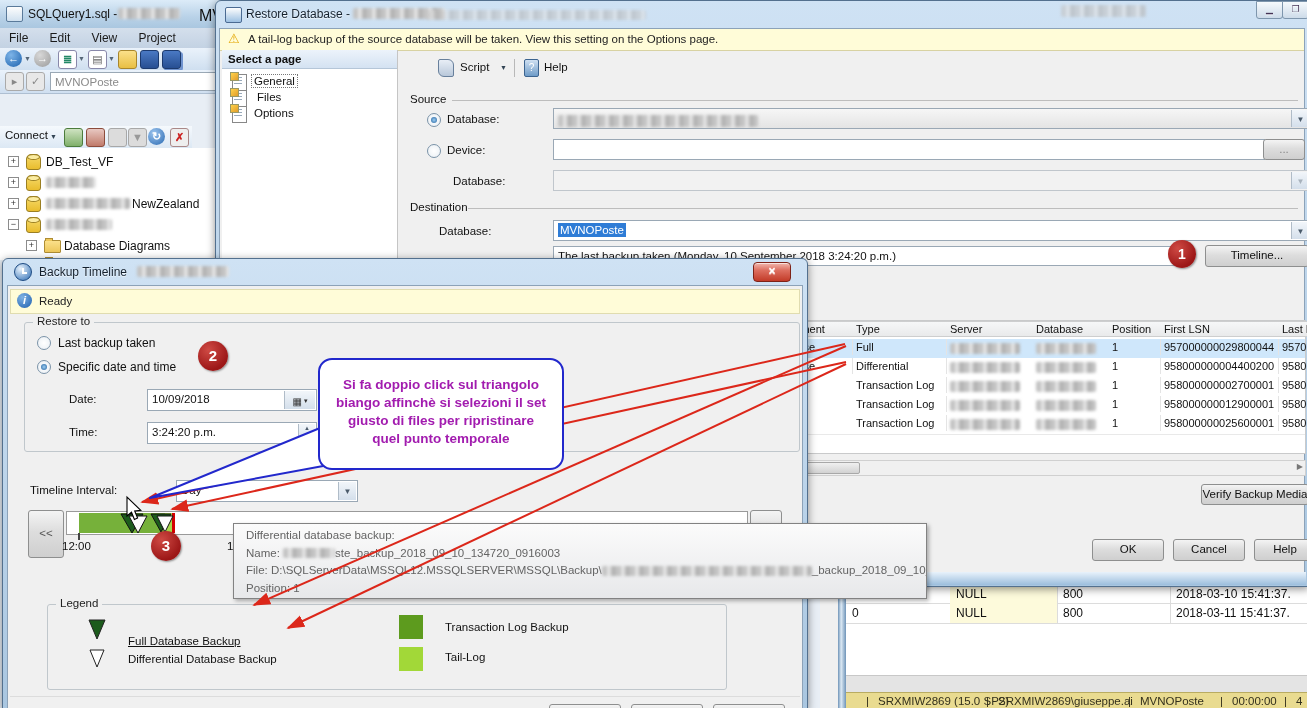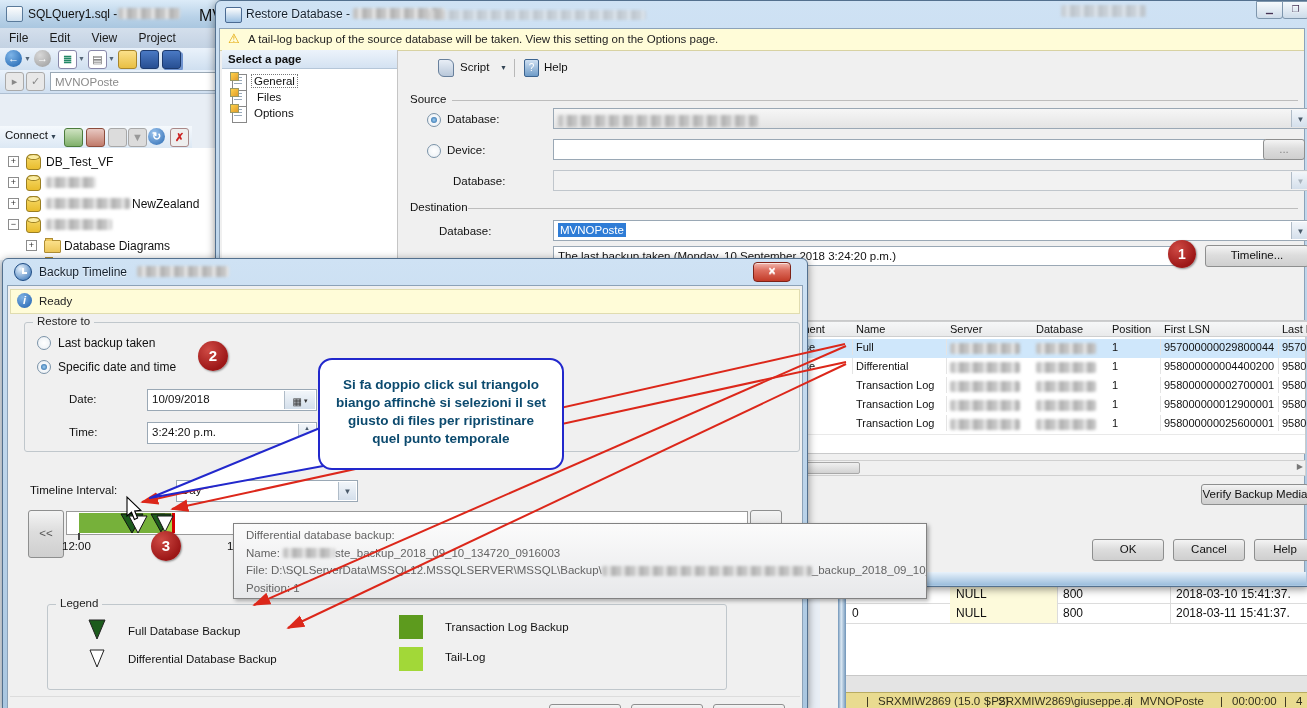--- a/index.html
+++ b/index.html
@@ -38,21 +38,21 @@
   .combo-arrow{position:absolute;right:1px;top:1px;bottom:1px;width:17px;background:linear-gradient(#f2f6fa,#d4dfeb);border-left:1px solid #b0bcc8;color:#4a5a6a;font-size:8px;text-align:center;line-height:19px;}
   .radio{position:absolute;width:12px;height:12px;border:1px solid #7b93a8;border-radius:50%;background:radial-gradient(#fff,#e8eef3);}
   .radio.sel::before{content:"";position:absolute;left:3px;top:3px;width:6px;height:6px;border-radius:50%;background:radial-gradient(#7fd24f,#1e7a2e);background:radial-gradient(#9ecef2,#1f5f9e);}
   .hrline{border-top:1px solid #bdbdbd;height:0;}
   .gridhdr{background:linear-gradient(#f6f7f8,#e9eaeb);border:1px solid #cdcecf;border-left:none;color:#111;font-size:11px;padding:1px 4px;overflow:hidden;white-space:nowrap;}
   .gridcell{font-size:11px;padding:2px 4px;white-space:nowrap;overflow:hidden;border-right:1px solid #e4e4e4;}
   .gridrow{position:absolute;height:19px;border-bottom:1px solid #e9e9e9;background:#fff;}
   .gridrow.sel{background:#cfe7fb;}
   .tooltipbox{background:linear-gradient(#fbfbfb,#e7e8ea);border:1px solid #828282;box-shadow:2px 2px 4px rgba(0,0,0,.3);color:#646464;font-size:11.5px;line-height:17.5px;padding:3px 0 0 12px;white-space:nowrap;overflow:hidden;}
   .badge{position:absolute;z-index:48;border-radius:50%;background:radial-gradient(circle at 35% 30%,#cf4a44,#9c1717 70%);color:#fff;font-weight:bold;text-align:center;box-shadow:1px 1px 2px rgba(0,0,0,.4);}
-  .callout-text{color:#0c4a6e;font-weight:bold;font-size:13.5px;line-height:18px;text-align:center;}
+  .callout-text{color:#a21caf;font-weight:bold;font-size:13.5px;line-height:18px;text-align:center;}
   .statusbar{background:#e9db90;border-top:1px solid #b9ac61;color:#33301c;font-size:11.5px;}
   .resultcell{position:absolute;font-size:12px;padding:2px 6px;white-space:nowrap;overflow:hidden;border-right:1px solid #dcdcdc;height:15px;}
   .nullcell{background:#fdfadb;}
   .pageicon{position:absolute;width:13px;height:15px;background:#fff;border:1px solid #888;}
   .pageicon::before{content:"";position:absolute;left:1px;top:2px;width:8px;height:1px;box-shadow:0 3px 0 #9ab,0 6px 0 #9ab;background:#9ab;}
   .pageicon::after{content:"";position:absolute;left:-3px;top:-3px;width:7px;height:7px;background:linear-gradient(135deg,#ffd24a,#e09c2a);border:1px solid #996;transform:rotate(0deg);}
   .winbtn{position:absolute;top:0;width:25px;height:16px;background:linear-gradient(#f6fafd,#cddbe9);border:1px solid #7e96ad;border-radius:0 0 3px 3px;color:#435;font-size:9px;text-align:center;line-height:14px;}
   .closebtn{background:linear-gradient(#f2b8ae,#dd6f60 40%,#c23b28);border:1px solid #7e2318;border-radius:4px;color:#fff;font-weight:bold;text-align:center;box-shadow:inset 0 1px 0 rgba(255,255,255,.6);}
   .scrollthumb{background:linear-gradient(#f0f0f0,#d2d2d2);border:1px solid #a8a8a8;border-radius:2px;}
   .lgsq{position:absolute;width:24px;height:24px;}
@@ -233,21 +233,21 @@
         <span class="combo-arrow">▼</span>
       </div>
       <div class="abs field" style="left:333px;top:217px;width:612px;height:18px;">
         <span>The last backup taken (Monday, 10 September 2018 3:24:20 p.m.)</span>
       </div>
       <div class="abs btn" style="left:985px;top:216px;width:102px;height:20px;">Timeline...</div>
 
       <div class="abs" style="left:543px;top:291px;width:541px;height:132px;background:#fff;border:1px solid #c9cacb;">
         <div class="abs" style="left:0;top:0;height:17px;width:541px;">
           <span class="gridhdr abs" style="left:0;width:80px;">Component</span>
-          <span class="gridhdr abs" style="left:88px;width:86px;">Name</span>
+          <span class="gridhdr abs" style="left:88px;width:86px;">Type</span>
           <span class="gridhdr abs" style="left:182px;width:78px;">Server</span>
           <span class="gridhdr abs" style="left:268px;width:68px;">Database</span>
           <span class="gridhdr abs" style="left:344px;width:44px;">Position</span>
           <span class="gridhdr abs" style="left:396px;width:110px;">First LSN</span>
           <span class="gridhdr abs" style="left:514px;width:60px;">Last LSN</span>
         </div>
         <div class="gridrow sel" style="left:0;top:18px;width:541px;">
           <span class="gridcell abs" style="left:0;width:80px;">Database</span>
           <span class="gridcell abs" style="left:88px;width:86px;">Full</span>
           <span class="blur abs" style="left:186px;top:4px;width:70px;height:11px;"></span>
@@ -363,21 +363,21 @@
       <span class="abs" style="left:386px;top:254px;font-size:11.5px;">0:00</span>
       <span class="abs" style="left:553px;top:254px;font-size:11.5px;">6:00</span>
       <span class="abs" style="left:716px;top:254px;font-size:11.5px;">12:00</span>
       <div class="abs btn" style="left:742px;top:224px;width:30px;height:46px;line-height:44px;color:#aaa;">&gt;&gt;</div>
 
       <div class="abs group" style="left:39px;top:318px;width:678px;height:84px;">
         <span class="glabel plain">Legend</span>
         <svg class="abs" style="left:40px;top:14px;" width="18" height="22" viewBox="0 0 18 22">
             <polygon points="1,1 17,1 9,20" fill="#1c5b1c" stroke="#222" stroke-width="1"></polygon>
           </svg>
-        <span class="abs" style="left:80px;top:20px;">Full Database Backup</span>
+        <span class="abs" style="left:80px;top:30px;text-decoration:underline;">Full Database Backup</span>
         <svg class="abs" style="left:41px;top:44px;" width="16" height="20" viewBox="0 0 16 20">
             <polygon points="1,1 15,1 8,18" fill="#ffffff" stroke="#222" stroke-width="1"></polygon>
           </svg>
         <span class="abs" style="left:80px;top:48px;">Differential Database Backup</span>
         <span class="lgsq" style="left:351px;top:10px;background:#5d9b1e;"></span>
         <span class="abs" style="left:397px;top:16px;">Transaction Log Backup</span>
         <span class="lgsq" style="left:351px;top:42px;background:#a2d838;"></span>
         <span class="abs" style="left:397px;top:46px;">Tail-Log</span>
       </div>
       <div class="abs" style="left:2px;top:410px;width:790px;height:1px;background:#dcdcdc;"></div>

